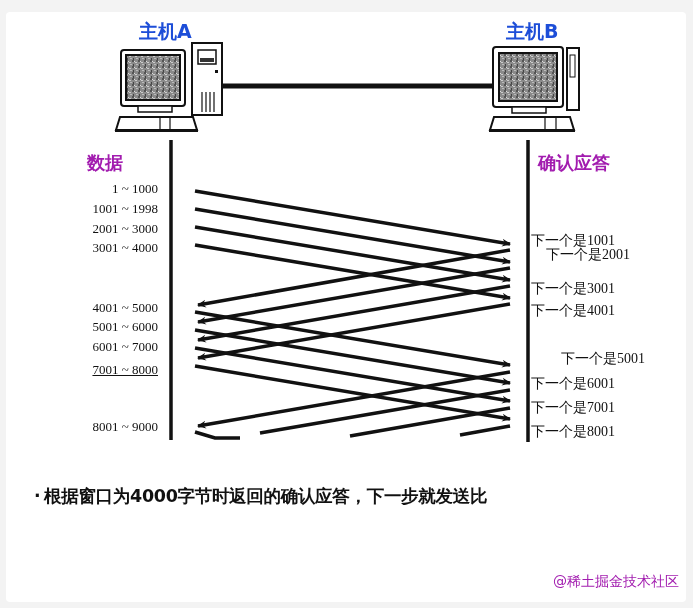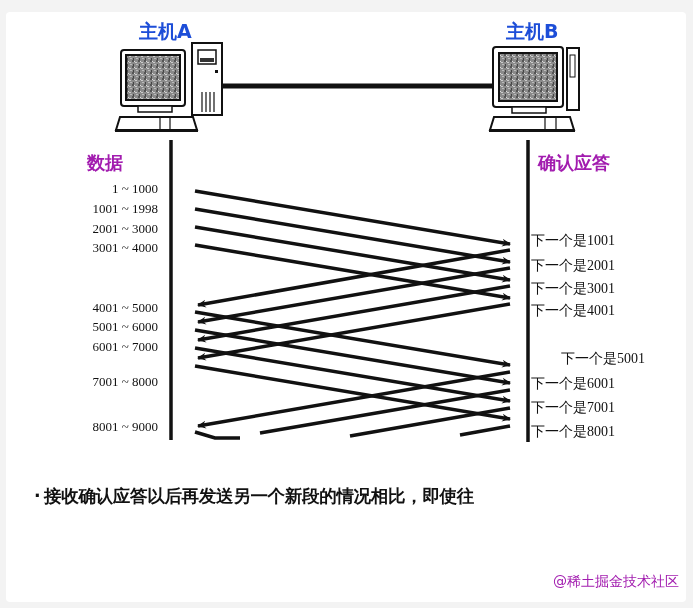--- a/index.html
+++ b/index.html
@@ -151,33 +151,33 @@
 <div class="col-title" style="left:538px; top:151px;">确认应答</div>
 
 <div>
   <div class="range" style="top:179px;">1 ~ 1000</div>
   <div class="range" style="top:199px;">1001 ~ 1998</div>
   <div class="range" style="top:219px;">2001 ~ 3000</div>
   <div class="range" style="top:238px;">3001 ~ 4000</div>
   <div class="range" style="top:298px;">4001 ~ 5000</div>
   <div class="range" style="top:317px;text-align:right;">5001 ~ 6000</div>
   <div class="range" style="top:337px;">6001 ~ 7000</div>
-  <div class="range" style="top:372px;">7001 ~ 8000</div>
+  <div class="range" style="top:360px;text-decoration:underline;">7001 ~ 8000</div>
   <div class="range" style="top:417px;">8001 ~ 9000</div>
 </div>
 
 <div>
   <div class="ack" style="top:230px;">下一个是1001</div>
-  <div class="ack" style="top:255px;">下一个是2001</div>
+  <div class="ack" style="top:244px;margin-left:15px;">下一个是2001</div>
   <div class="ack" style="top:278px;">下一个是3001</div>
   <div class="ack" style="top:300px;">下一个是4001</div>
   <div class="ack" style="top:348px;padding-left:30px;">下一个是5001</div>
   <div class="ack" style="top:373px;">下一个是6001</div>
   <div class="ack" style="top:397px;">下一个是7001</div>
   <div class="ack" style="top:421px;">下一个是8001</div>
 </div>
 
 <div class="caption">
   <span class="bullet">·</span>
-  <span class="line">接收确认应答以后再发送另一个新段的情况相比，即使往</span>
+  <span class="line">根据窗口为4000字节时返回的确认应答，下一步就发送比</span>
 </div>
 
 <div class="watermark">@稀土掘金技术社区</div>
 
 </body></html>

